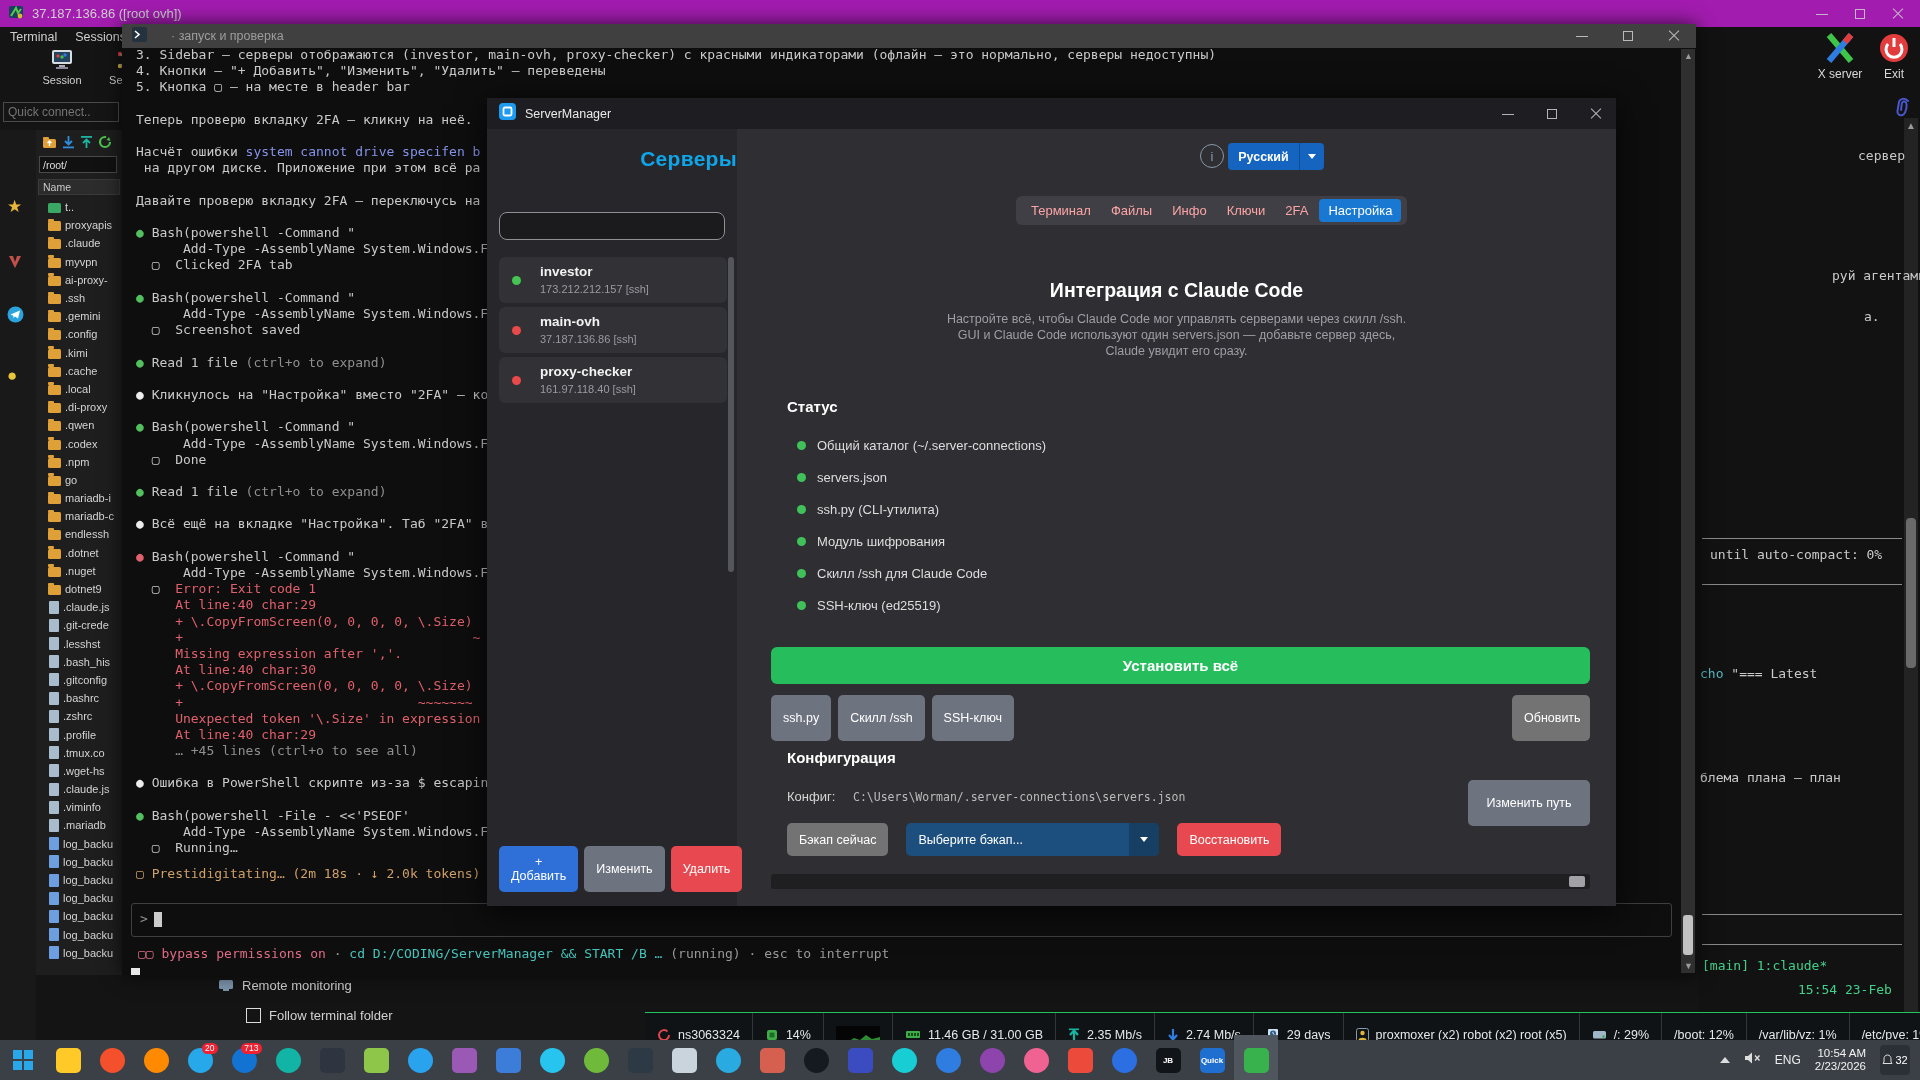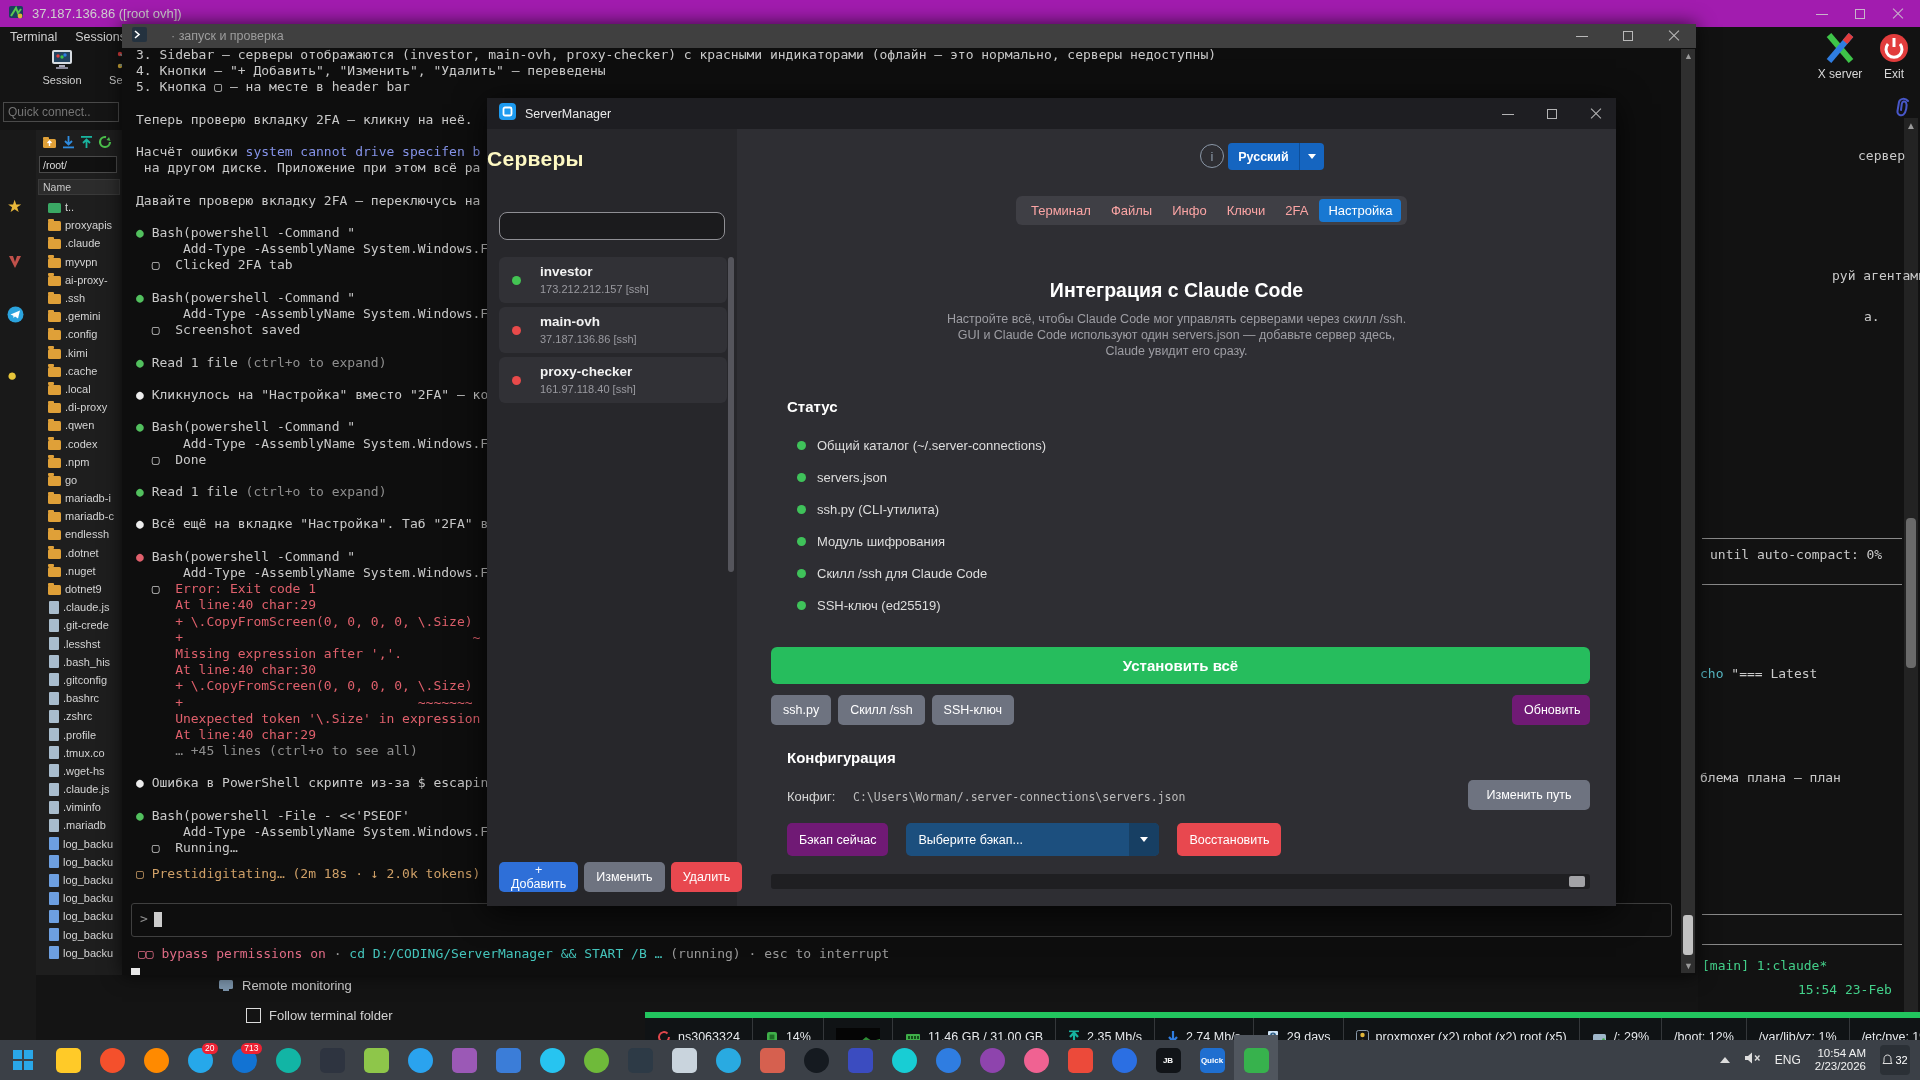--- a/index.html
+++ b/index.html
@@ -69,32 +69,32 @@
   #term-scroll{position:absolute;right:1px;top:25px;width:14px;bottom:2px;background:#2f2f2f;}
   #term-scroll .thumb{position:absolute;left:2px;bottom:18px;width:10px;height:40px;background:#c2c2c2;border-radius:3px;}
   #term-scroll .a{position:absolute;left:3px;color:#9a9a9a;font-size:9px;}
 
   
   #sm{left:487px;top:98px;width:1129px;height:808px;background:#2e2e33;box-shadow:0 6px 30px rgba(0,0,0,.75);}
   #sm-titlebar{position:absolute;left:0;top:0;right:0;height:31px;background:#1e1e22;display:flex;align-items:center;gap:9px;padding-left:12px;box-sizing:border-box;}
   #sm-titlebar .t{font-size:12.5px;color:#eaeaea;}
   #sm-ctrls{position:absolute;right:14px;top:3px;height:26px;display:flex;align-items:center;gap:32px;}
   #sm-left{position:absolute;left:0;top:31px;width:250px;bottom:0;background:#27272b;}
-  #sm-left h1{margin:0;text-align:left;margin-top:18px;font-size:21px;color:#fef9c3;letter-spacing:.3px;}
+  #sm-left h1{margin:0;text-align:right;margin-top:18px;font-size:21px;color:#0ea5e9;letter-spacing:.3px;}
   #sm-search{position:absolute;left:12px;top:83px;width:226px;height:28px;background:#1b1b1d;border:1.5px solid #8f8f94;border-radius:8px;box-sizing:border-box;}
   #server-list{position:absolute;left:12px;top:128px;width:228px;}
   .srv{position:relative;height:46px;margin-bottom:4px;background:#313136;border-radius:6px;}
   .srv .dot{position:absolute;left:13px;top:19px;width:9px;height:9px;border-radius:50%;}
   .srv .nm{position:absolute;left:41px;top:7px;font-size:13.5px;font-weight:bold;color:#f2f2f2;}
   .srv .ip{position:absolute;left:41px;top:26px;font-size:11px;color:#9a9aa0;}
   .dot.on{background:#43c453}.dot.off{background:#e84a4a}
   #sm-list-scroll{position:absolute;left:241px;top:128px;width:6px;height:315px;background:#55555c;border-radius:3px;}
   #sm-bottom-btns{position:absolute;left:12px;bottom:14px;display:flex;gap:6px;}
-  .btn{border:none;border-radius:5px;color:#fff;font-size:12.5px;font-family:"Liberation Sans",sans-serif;padding:0 12px;height:30px;cursor:pointer;}
-  .b-blue{background:#2e6fd8}.b-gray{background:#6e7380}.b-red{background:#e8484f}.b-blue2{background:#701a75}
+  .btn{border:none;border-radius:5px;color:#fff;font-size:12.5px;font-family:"Liberation Sans",sans-serif;padding:0 12px;height:46px;cursor:pointer;}
+  .b-blue{background:#2e6fd8}.b-gray{background:#6e7380}.b-red{background:#e8484f}.b-blue2{background:#737373}
   #sm-main{position:absolute;left:250px;top:31px;right:0;bottom:0;}
   #sm-info{position:absolute;left:463px;top:15px;width:24px;height:24px;border:1.5px solid #8b98a8;border-radius:50%;color:#8b98a8;
            font-size:13px;text-align:center;line-height:23px;box-sizing:border-box;}
   #sm-lang{position:absolute;left:491px;top:14px;width:96px;height:27px;background:#1565c0;border-radius:4px;display:flex;align-items:center;}
   #sm-lang .l{flex:1;text-align:center;color:#fff;font-size:12.5px;font-weight:bold;}
   #sm-lang .ch{width:24px;height:100%;border-left:1px solid #0d4e99;display:flex;align-items:center;justify-content:center;}
   .tri-dn{width:0;height:0;border-left:4px solid transparent;border-right:4px solid transparent;border-top:5px solid #fff;}
   #sm-tabs{position:absolute;left:279px;top:67px;height:29px;background:#3f3f45;border-radius:6px;display:flex;align-items:center;padding:0 6px;gap:2px;}
   .tab{padding:4px 9px;font-size:13px;color:#fca5a5;border-radius:4px;}
   .tab.active{background:#1878d2;color:#fff;}
@@ -115,21 +115,21 @@
   #sm-changepath{position:absolute;left:731px;top:651px;width:122px;}
   #sm-backup-row{position:absolute;left:50px;top:694px;display:flex;gap:18px;align-items:center;}
   #sm-select{width:253px;height:33px;background:#1c4f7e;border-radius:5px;display:flex;align-items:center;position:relative;}
   #sm-select .v{flex:1;color:#fff;font-size:12.5px;padding-left:12px;}
   #sm-select .ch{width:30px;height:100%;background:#173f63;border-radius:0 5px 5px 0;display:flex;align-items:center;justify-content:center;}
   .btn.h33{height:33px;}
   #sm-hscroll{position:absolute;left:34px;top:745px;width:819px;height:15px;background:#1f1f22;border-radius:3px;}
   #sm-hscroll .th{position:absolute;right:5px;top:2px;width:16px;height:11px;background:#a2a2a6;border-radius:2px;}
 
   
-  #statusbar{left:645px;top:1012px;width:1275px;height:44px;background:#101315;display:flex;align-items:stretch;border-top:6px solid #22c55e;box-sizing:border-box;}
+  #statusbar{left:645px;top:1012px;width:1275px;height:44px;background:#101315;display:flex;align-items:stretch;border-top:1px solid #22c55e;box-sizing:border-box;}
   .seg{display:flex;align-items:center;gap:7px;padding:0 12px;border-right:1px solid #34373a;font-size:12.5px;color:#e6e9ec;white-space:nowrap;}
 
   
   #taskbar{left:0;top:1040px;width:1920px;height:40px;background:#3b4047;display:flex;align-items:center;}
   #start-btn{width:46px;height:40px;display:flex;align-items:center;justify-content:center;}
   .slot{width:44px;height:51px;display:flex;align-items:center;justify-content:center;position:relative;}
   .slot.active{background:#50565e;box-shadow:inset 0 -2px 0 #76c7ff;}
   .app-ic{width:25px;height:25px;border-radius:5px;position:relative;}
   .app-ic.circle{border-radius:50%;}
   .badge{position:absolute;right:-5px;top:-5px;background:#e23;color:#fff;font-size:8.5px;padding:0 3px;border-radius:6px;line-height:11px;}

